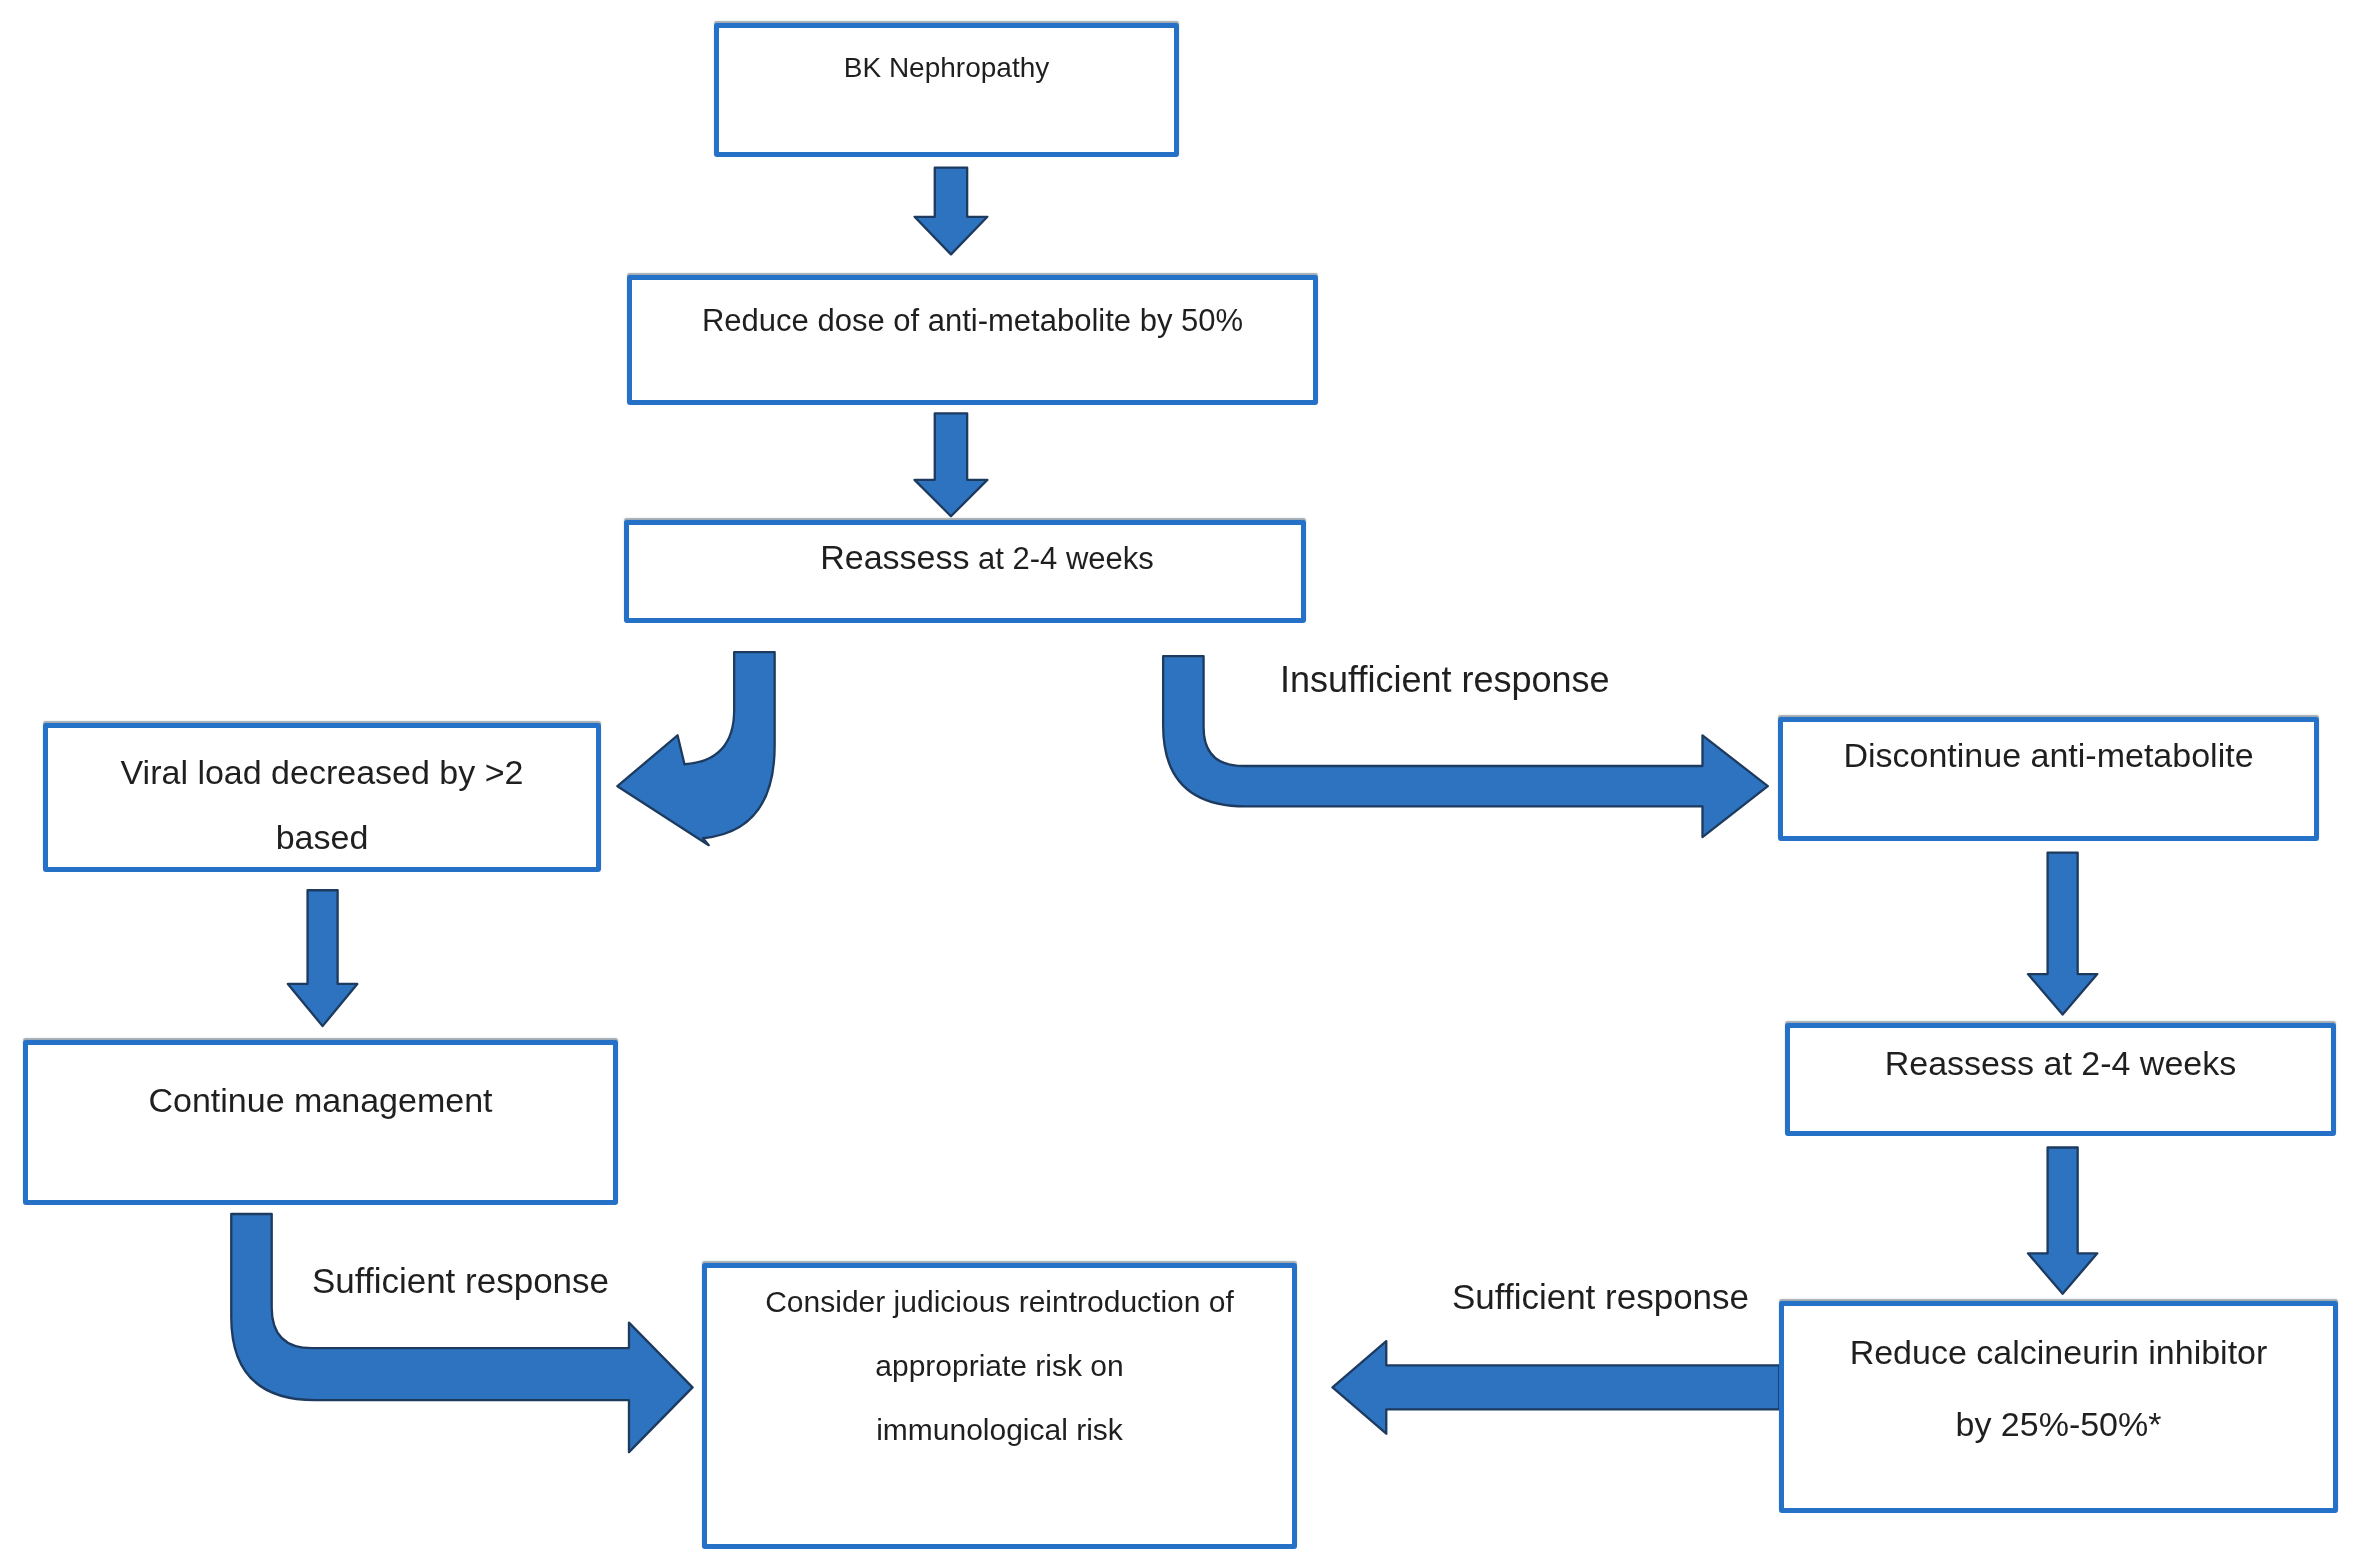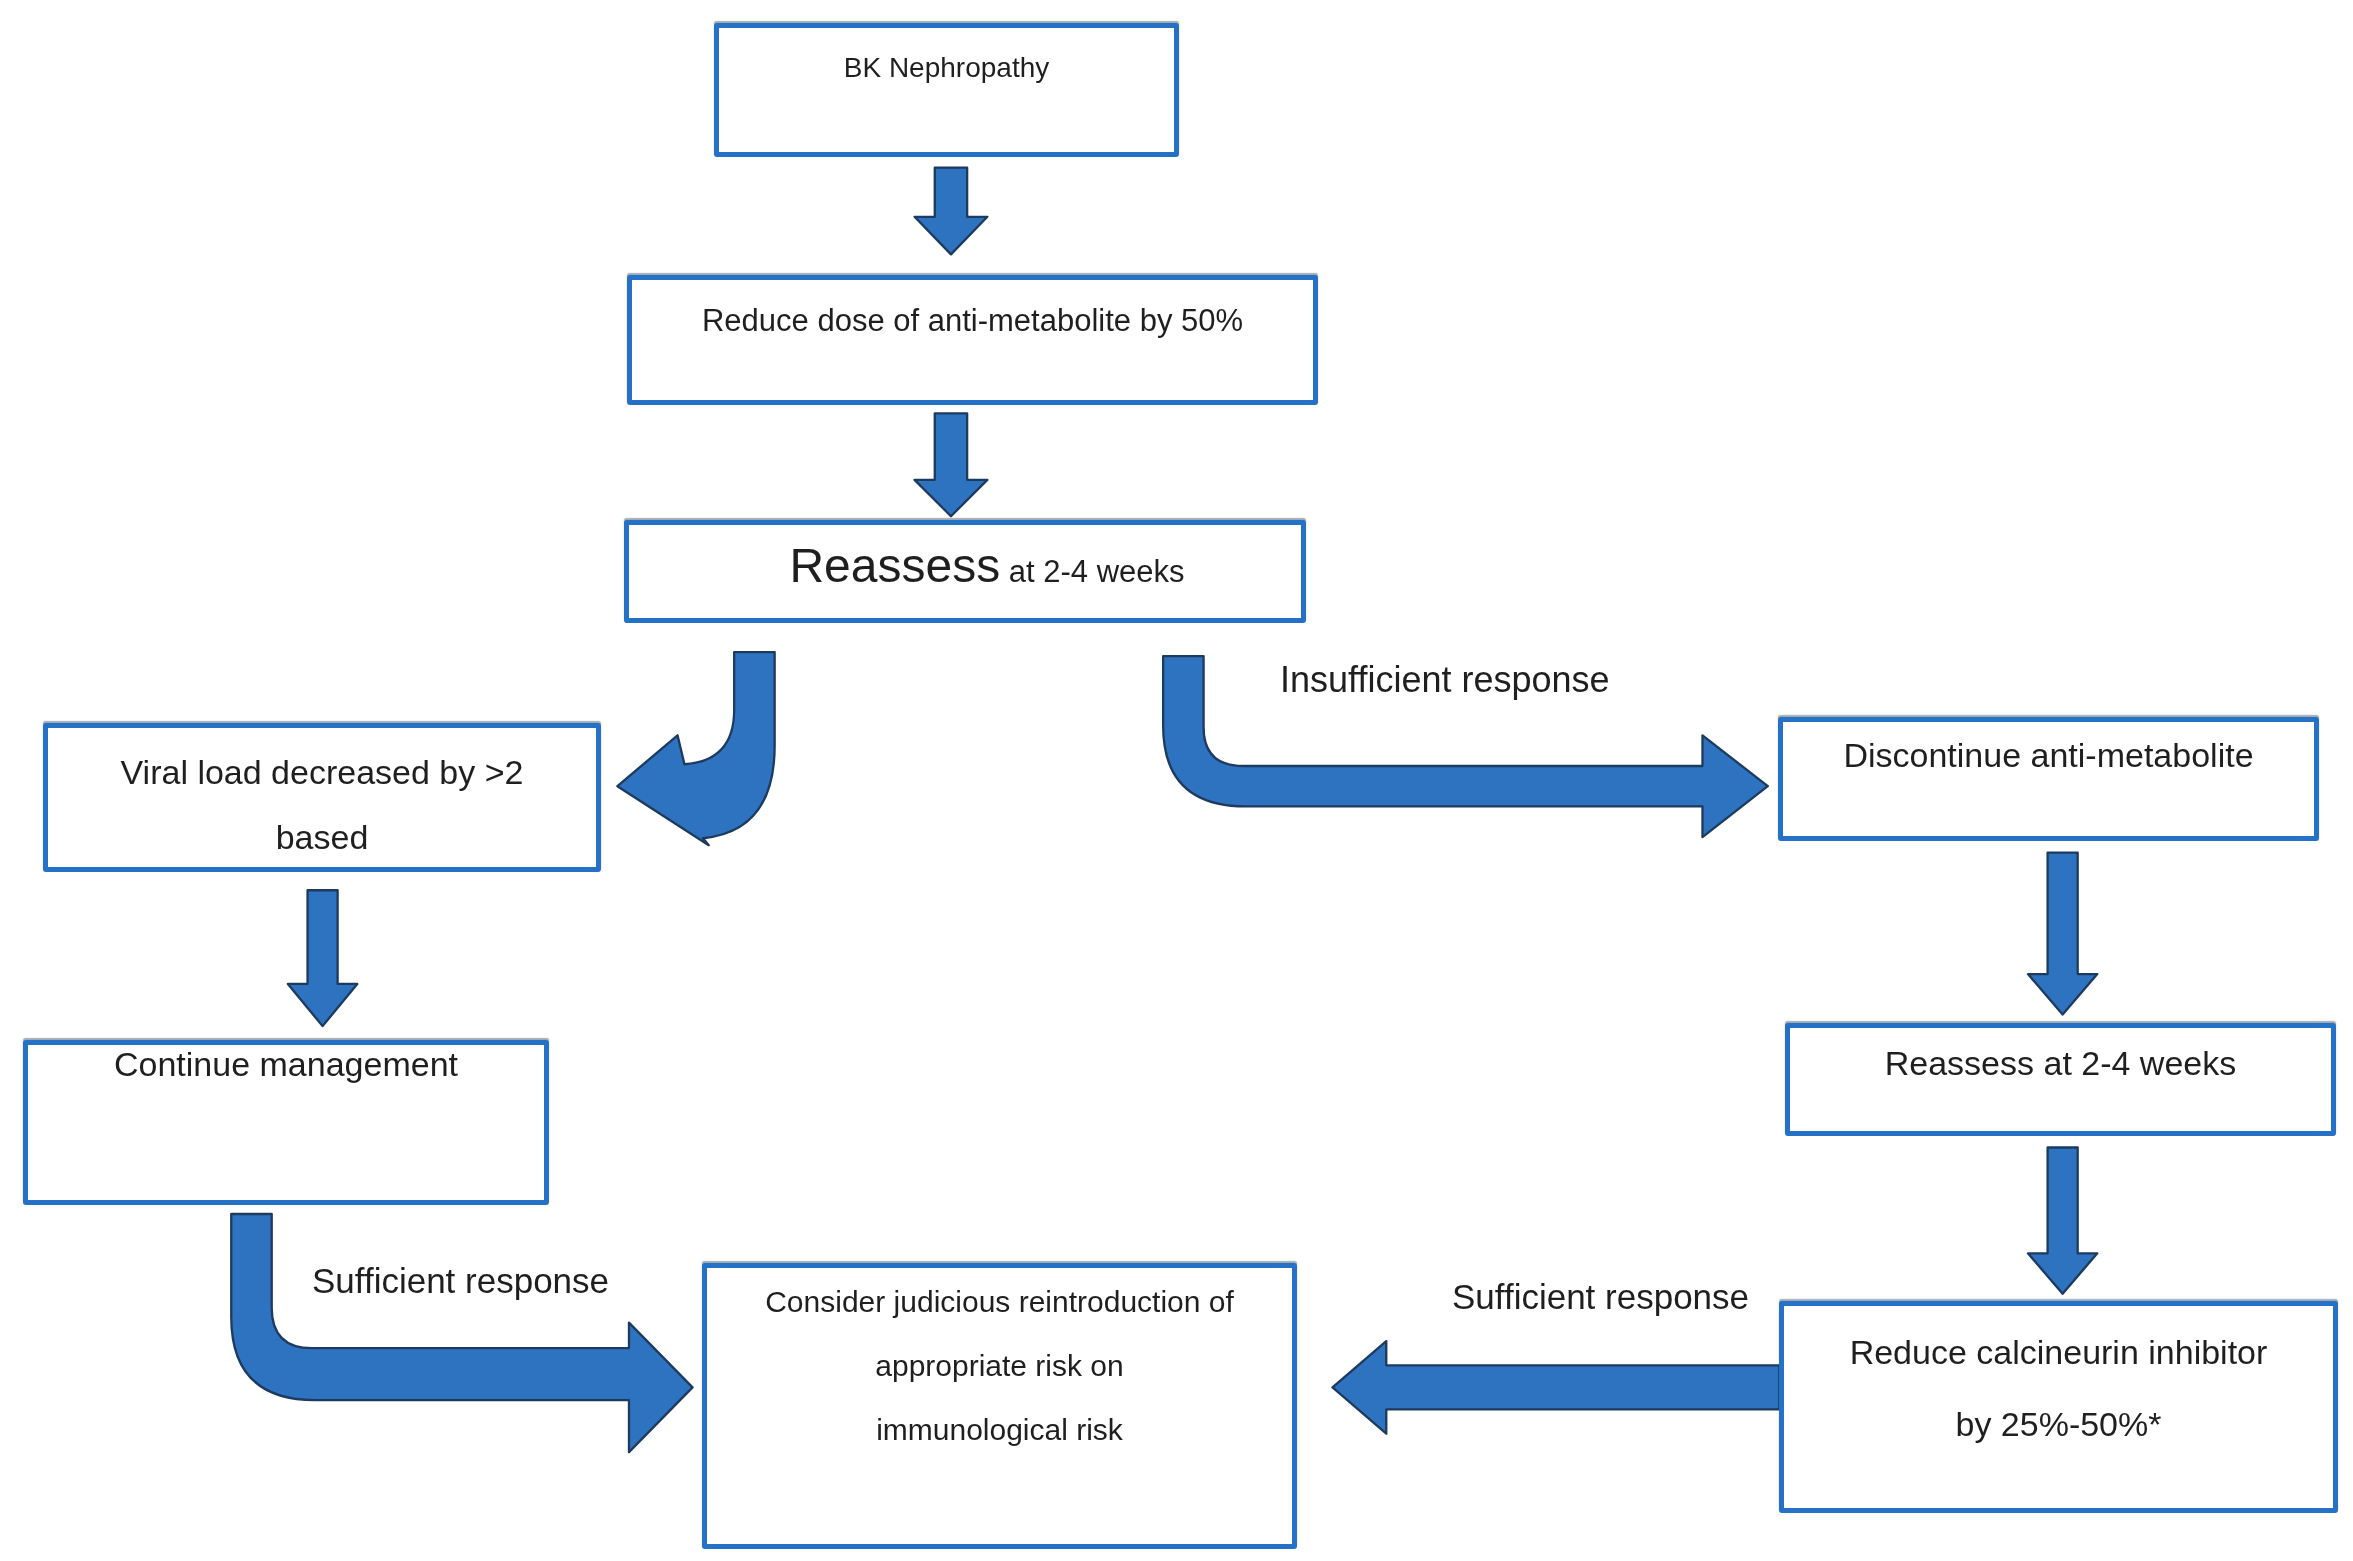--- a/index.html
+++ b/index.html
@@ -29,23 +29,23 @@
     box-shadow:0 -2.3px 1.2px -0.6px rgba(45,62,80,.45);
   }
   .node span{display:block;}
   .inline-line span{display:inline;}
   .edge-label{position:absolute;white-space:nowrap;color:var(--text);}
 
   
   .n-bk{left:714px;top:23px;width:465px;height:134px;padding-top:24px;font-size:28px;}
   .n-reduce-dose{left:627px;top:275px;width:691px;height:130px;padding-top:23px;font-size:31px;}
   .n-reassess1{left:624px;top:520px;width:682px;height:103px;padding-top:12.7px;font-size:31px;}
-  .n-reassess1 .big{font-size:48px;margin-left:44px;}
+  .n-reassess1 .big{font-size:34px;margin-left:44px;}
   .n-viral{left:43px;top:723px;width:558px;height:149px;padding-top:11.6px;font-size:34px;line-height:65px;}
-  .n-continue{left:23px;top:1040px;width:526px;height:165px;font-size:34px;}
+  .n-continue{left:23px;top:1040px;width:595px;height:165px;padding-top:36px;font-size:34px;}
   .n-consider{left:702px;top:1263px;width:595px;height:286px;padding-top:2.3px;font-size:30px;line-height:64px;}
   .n-discontinue{left:1778px;top:717px;width:541px;height:124px;padding-top:14px;font-size:34px;}
   .n-reassess2{left:1785px;top:1023px;width:551px;height:113px;padding-top:16px;font-size:34px;}
   .n-reduce-cni{left:1779px;top:1301px;width:559px;height:212px;padding-top:10px;font-size:34px;line-height:72px;}
 
   
   .lbl-insufficient{left:1280px;top:659px;font-size:36px;}
   .lbl-suff-left{left:312px;top:1261px;font-size:35px;}
   .lbl-suff-right{left:1452px;top:1277px;font-size:35px;}
 </style>

